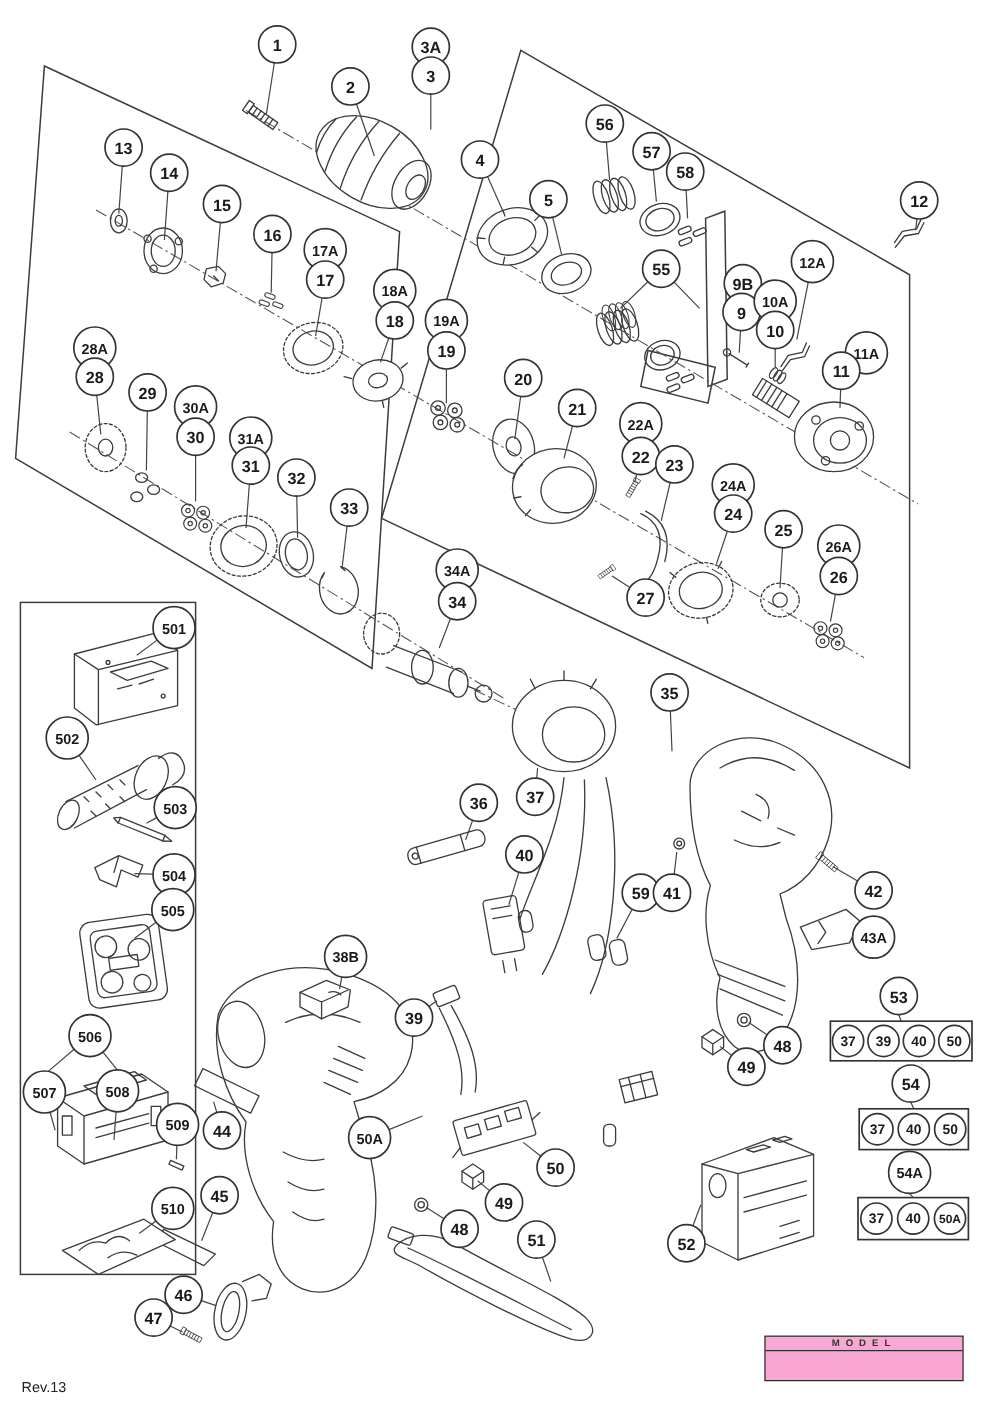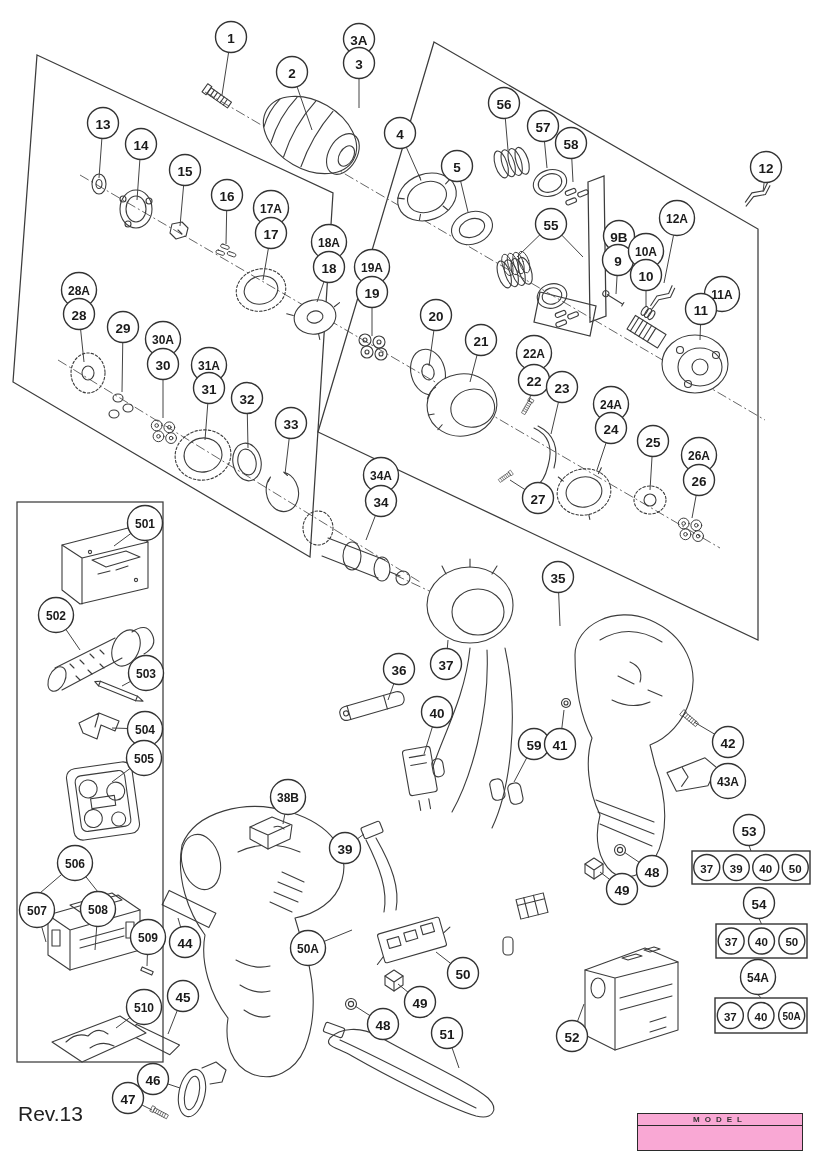--- a/index.html
+++ b/index.html
@@ -14,21 +14,21 @@
   .sk{fill:none;stroke:#3c3c3c;stroke-width:1.1;stroke-linejoin:round;stroke-linecap:round;}
   .skf{fill:#fff;}
   .teeth{stroke-dasharray:2.5 2;}
   .ax{stroke:#555;stroke-width:.9;stroke-dasharray:10 3 2 3;fill:none;}
   .bx{fill:none;stroke:#3c3c3c;stroke-width:1.25;}
   .model-box{position:absolute;left:637px;top:1113px;width:166px;height:38px;
              border:1.6px solid #2b2b2b;box-sizing:border-box;background:#f9a8d4;}
   .model-label{height:11px;border-bottom:1.4px solid #2b2b2b;font-size:8px;letter-spacing:5px;
                text-align:center;line-height:11px;color:#333;font-weight:700;}
   .model-value{font-size:24px;text-align:center;line-height:25px;color:#111;letter-spacing:1px;}
-  .rev{position:absolute;left:18px;top:1102px;font-size:21px;color:#222;}
+  .rev{position:absolute;left:18px;top:1149px;font-size:12px;color:#222;}
 </style>
 </head>
 <body>
 
 <div class="stage">
 <svg id="diagram-svg" width="828" height="1170" viewBox="0 0 828 1170">
   <defs>
     <g id="sym-screw">
       <path class="sk" d="M-16,-5 h5 v10 h-5 z"></path>
       <path class="sk" d="M-11,-3.5 H14 V3.5 H-11 Z"></path>

